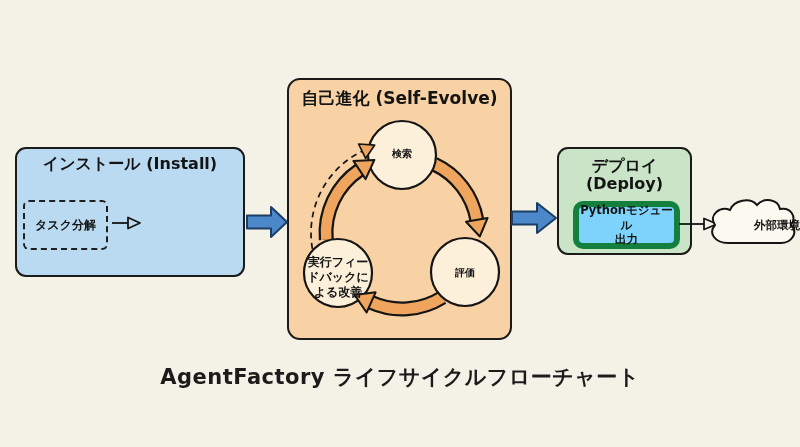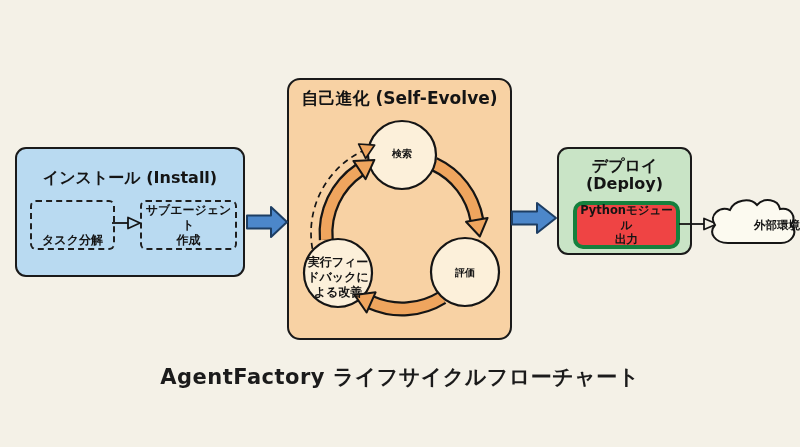--- a/index.html
+++ b/index.html
@@ -22,47 +22,47 @@
   .box-title{
     text-align:center;
     font-weight:700;
     white-space:pre-line;
     line-height:1.15;
   }
   #install-box{
     left:15px;top:147px;width:230px;height:130px;
     background:#b9daf1;border-radius:11px;
   }
-  #install-box .box-title{padding-top:20px;font-size:16px;}
+  #install-box .box-title{padding-top:6px;font-size:16px;}
   .dashed-step{
     position:absolute;
     border:2px dashed #1f1f1f;
     border-radius:6px;
     box-sizing:border-box;
     display:flex;align-items:center;justify-content:center;
     text-align:center;
     font-size:12px;font-weight:600;
     white-space:pre-line;line-height:1.25;
   }
-  #step-task{left:13px;top:51px;width:85px;height:50px;align-items:flex-end;}
+  #step-task{left:6px;top:51px;width:85px;height:50px;}
   #step-subagent{left:123px;top:51px;width:97px;height:50px;}
   #self-evolve-box{
     left:287px;top:78px;width:225px;height:262px;
     background:#f8d2a4;border-radius:13px;
   }
   #self-evolve-box .box-title{padding-top:9px;font-size:17px;}
   #deploy-box{
     left:557px;top:147px;width:135px;height:108px;
     background:#c9e4c6;border-radius:11px;
   }
   #deploy-box .box-title{padding-top:8px;font-size:16px;}
   #python-box{
     position:absolute;left:14px;top:52px;width:107px;height:48px;
-    background:#ef4444;
-    border:4px solid #15803d;border-radius:10px;
+    background:#7dd3fc;
+    border:6px solid #15803d;border-radius:10px;
     box-sizing:border-box;
     display:flex;align-items:center;justify-content:flex-start;
     text-align:center;
     font-size:11.5px;font-weight:600;
     white-space:pre-line;line-height:1.3;
   }
   #overlay{
     position:absolute;left:0;top:0;width:800px;height:447px;
     pointer-events:none;
   }
@@ -84,24 +84,20 @@
 </style>
 </head>
 <body>
 
 <div id="canvas">
 
   <div class="box" id="install-box">
     <div class="box-title">インストール (Install)</div>
     <div class="dashed-step" id="step-task">
       <span>タスク分解</span>
-    </div>
-    <div class="dashed-step" id="step-subagent">
-      <span>サブエージェント
-作成</span>
     </div>
   </div>
 
   <div class="box" id="self-evolve-box">
     <div class="box-title">自己進化 (Self-Evolve)</div>
   </div>
 
   <div class="box" id="deploy-box">
     <div class="box-title">デプロイ
 (Deploy)</div>

